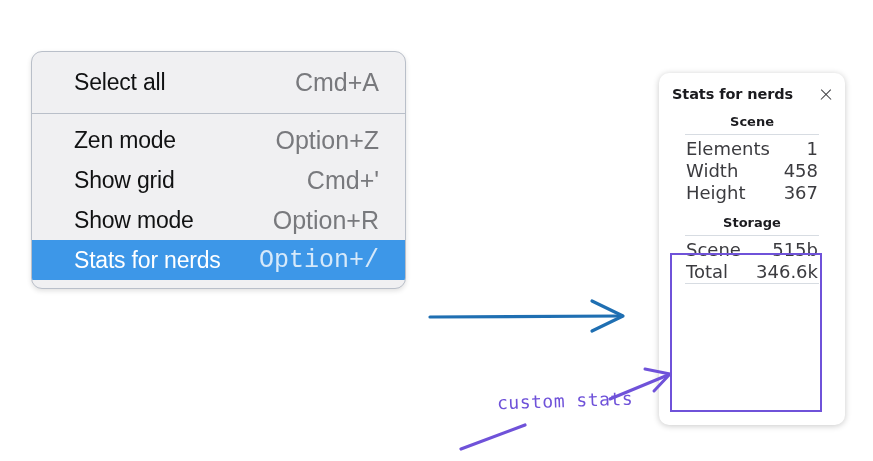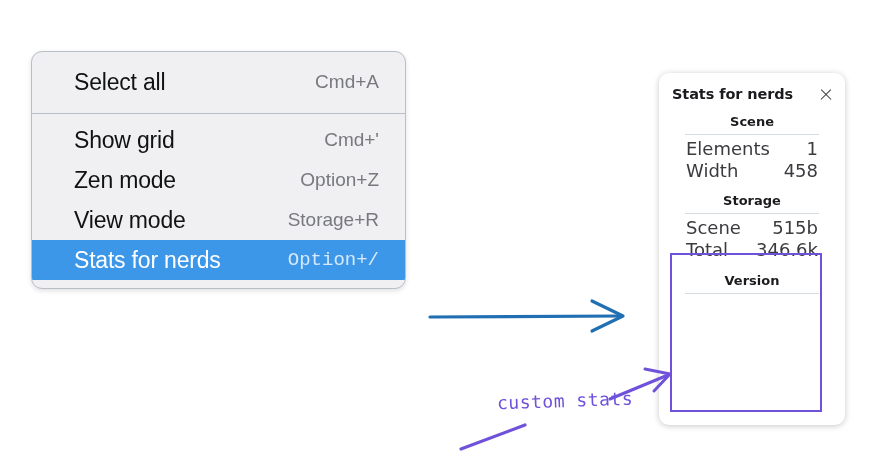--- a/index.html
+++ b/index.html
@@ -52,21 +52,21 @@
     box-sizing: border-box;
     cursor: default;
   }
   .menu-item .mi-label {
     font-size: 23px;
     color: #111213;
     letter-spacing: -0.2px;
     white-space: nowrap;
   }
   .menu-item .mi-shortcut {
-    font-size: 19px;
+    font-size: 25px;
     color: #78797d;
     white-space: nowrap;
   }
   .menu-item.selected {
     background: #3d97e8;
   }
   .menu-item.selected .mi-label { color: #ffffff; }
   .menu-item.selected .mi-shortcut { color: #d6e9fa; font-family: Liberation Mono, monospace; }
 
   
@@ -189,30 +189,30 @@
       <div class="menu-item">
         <span class="mi-label">Select all</span>
         <span class="mi-shortcut">Cmd+A</span>
       </div>
     </div>
 
     <div class="menu-sep"></div>
 
     <div class="menu-group group-bottom">
       <div class="menu-item">
+        <span class="mi-label">Zen mode</span>
+        <span class="mi-shortcut">Option+Z</span>
+      </div>
+      <div class="menu-item">
         <span class="mi-label">Show grid</span>
         <span class="mi-shortcut">Cmd+'</span>
       </div>
       <div class="menu-item">
-        <span class="mi-label">Zen mode</span>
-        <span class="mi-shortcut">Option+Z</span>
-      </div>
-      <div class="menu-item">
-        <span class="mi-label">View mode</span>
-        <span class="mi-shortcut">Storage+R</span>
+        <span class="mi-label">Show mode</span>
+        <span class="mi-shortcut">Option+R</span>
       </div>
       <div class="menu-item selected">
         <span class="mi-label">Stats for nerds</span>
         <span class="mi-shortcut">Option+/</span>
       </div>
     </div>
 
   </div>
 
   <div id="stats-panel">
@@ -227,33 +227,36 @@
       <div class="sp-section-title">Scene</div>
       <div class="sp-rule"></div>
       <div class="sp-row">
         <span class="k">Elements</span>
         <span class="v">1</span>
       </div>
       <div class="sp-row">
         <span class="k">Width</span>
         <span class="v">458</span>
       </div>
+      <div class="sp-row">
+        <span class="k">Height</span>
+        <span class="v">367</span>
+      </div>
 
       <div class="sp-section-title" style="padding-top:11px;">Storage</div>
       <div class="sp-rule"></div>
       <div class="sp-row">
         <span class="k">Scene</span>
         <span class="v">515b</span>
       </div>
       <div class="sp-row">
         <span class="k">Total</span>
         <span class="v">346.6k</span>
       </div>
 
-      <div class="sp-section-title" style="padding-top:12px;">Version</div>
       <div class="sp-rule"></div>
 
     </div>
   </div>
 
   <div id="custom-stats-outline"></div>
 
   <svg id="annotations" viewBox="0 0 873 461" width="873" height="461">
 
     <g>

